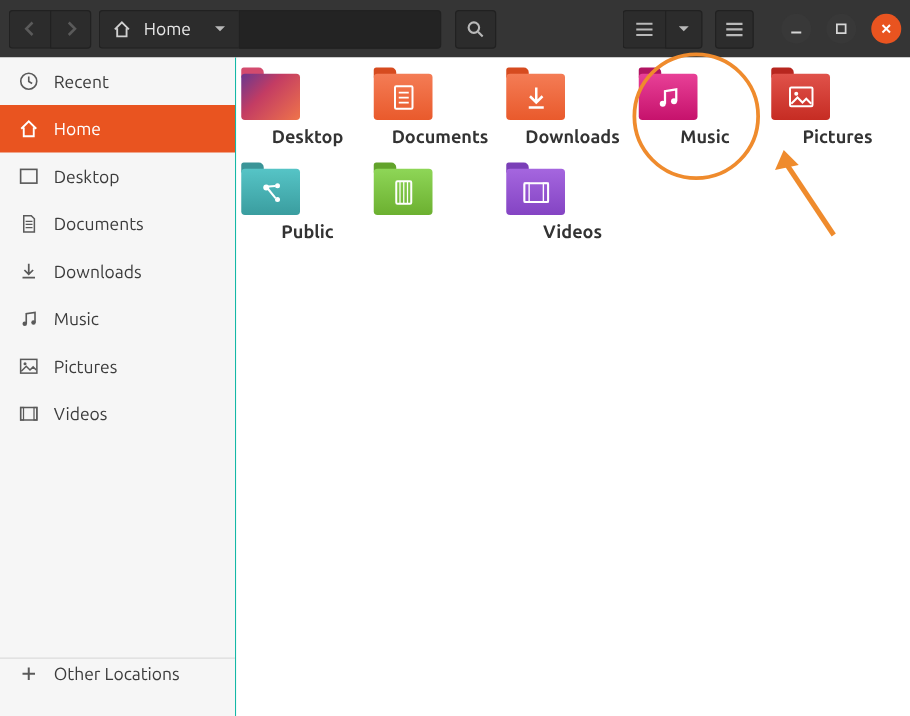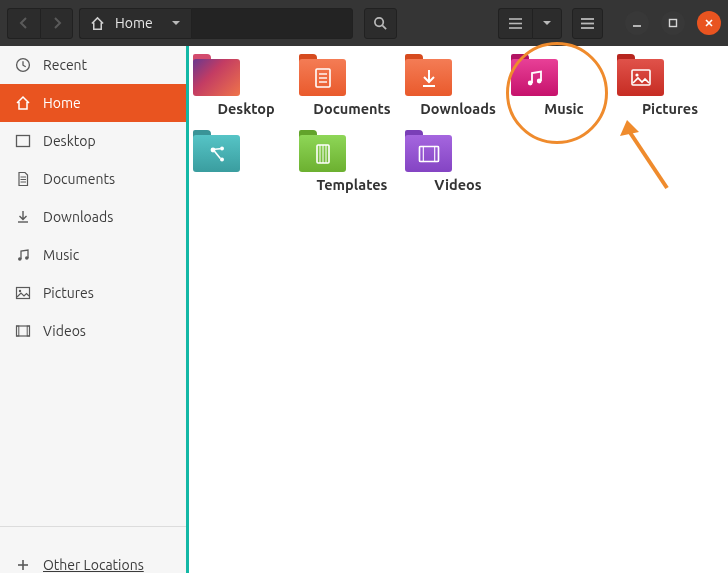--- a/index.html
+++ b/index.html
@@ -57,33 +57,33 @@
     display:inline-flex; align-items:center; justify-content:center;
     background:#383838; color:#d6d6d6; margin-left:6px;
   }
   .win-close { background:#e95420; color:#fff; }
 
   
   .body-row { display:flex; height:calc(573px - 46px); }
   .sidebar {
     width:189px; flex:0 0 189px;
     background:#f6f6f6;
-    border-right:3px solid #14b8a6;
+    border-right:1px solid #14b8a6;
     display:flex; flex-direction:column;
   }
   .side-item {
     height:38px; display:flex; align-items:center;
     padding-left:15px; gap:12px; color:#3c3c3c;
     cursor:default;
   }
   .side-item.active { background:#e95420; color:#fff; }
   .side-item svg { color:#5a5a5a; flex:0 0 16px; }
   .side-item.active svg { color:#fff; }
   .side-divider { height:1px; background:#dcdcdc; margin:4px 0; }
-  .side-other { height:42px; align-items:flex-end;text-decoration:underline; }
+  .side-other { height:42px; align-items:flex-start; }
 
   
   .content { flex:1 1 auto; position:relative; background:#ffffff; }
   .grid {
     display:grid;
     grid-template-columns: repeat(5, 106px);
     padding:8px 0 0 4px;
     row-gap:2px;
     column-gap:0px;
   }
@@ -372,35 +372,35 @@
             <div class="body">
             <svg width="20" height="20" viewBox="0 0 20 20">
                 <circle cx="6" cy="6" r="2.4" fill="#fff"></circle>
                 <circle cx="15" cy="4.5" r="2" fill="#fff"></circle>
                 <circle cx="15" cy="15.5" r="2" fill="#fff"></circle>
                 <line x1="7.8" y1="5.2" x2="13.2" y2="4.8" stroke="#fff" stroke-width="1.6"></line>
                 <line x1="7.5" y1="7.2" x2="13.4" y2="14.5" stroke="#fff" stroke-width="1.6"></line>
               </svg>
           </div>
         </div>
+        <div class="lbl">Public</div>
       </div>
 
       <div class="cell">
         <div class="folder green">
           <div class="tab"></div>
             <div class="body">
             <svg width="18" height="22" viewBox="0 0 18 22">
                 <rect x="3" y="2" width="12" height="18" rx="1" fill="none" stroke="#fff" stroke-width="1.6"></rect>
                 <line x1="6" y1="2" x2="6" y2="20" stroke="#fff" stroke-width="1"></line>
                 <line x1="9" y1="2" x2="9" y2="20" stroke="#fff" stroke-width="1"></line>
                 <line x1="12" y1="2" x2="12" y2="20" stroke="#fff" stroke-width="1"></line>
               </svg>
           </div>
         </div>
-        <div class="lbl">Templates</div>
       </div>
 
       <div class="cell">
         <div class="folder purple">
           <div class="tab"></div>
             <div class="body">
             <svg width="22" height="18" viewBox="0 0 22 18">
                 <rect x="1.5" y="1.5" width="19" height="15" rx="1" fill="none" stroke="#fff" stroke-width="1.6"></rect>
                 <rect x="1.5" y="1.5" width="3.8" height="15" fill="none" stroke="#fff" stroke-width="1.1"></rect>
                 <rect x="16.7" y="1.5" width="3.8" height="15" fill="none" stroke="#fff" stroke-width="1.1"></rect>

